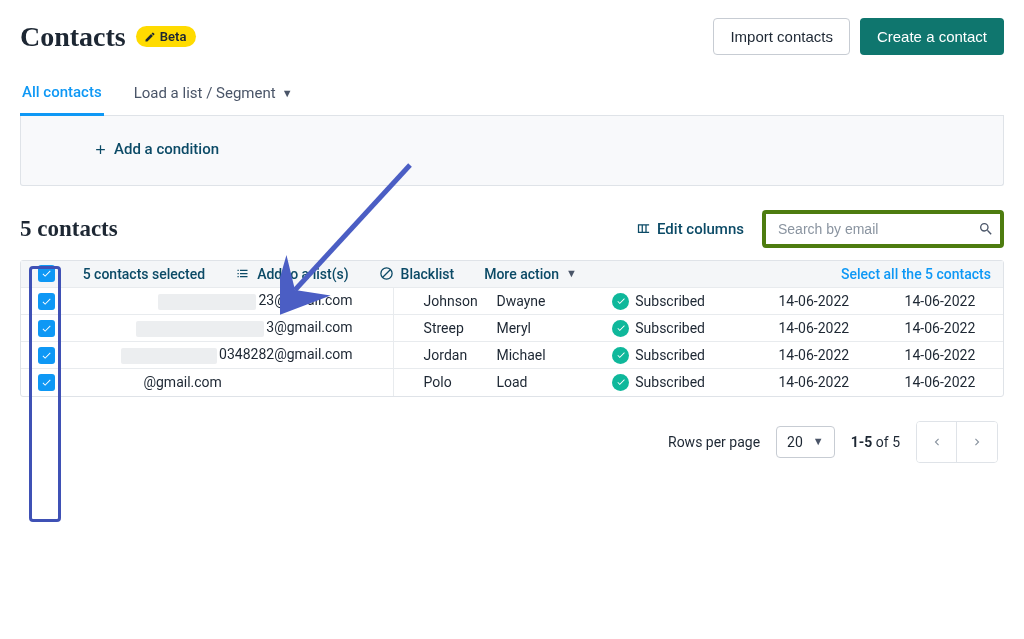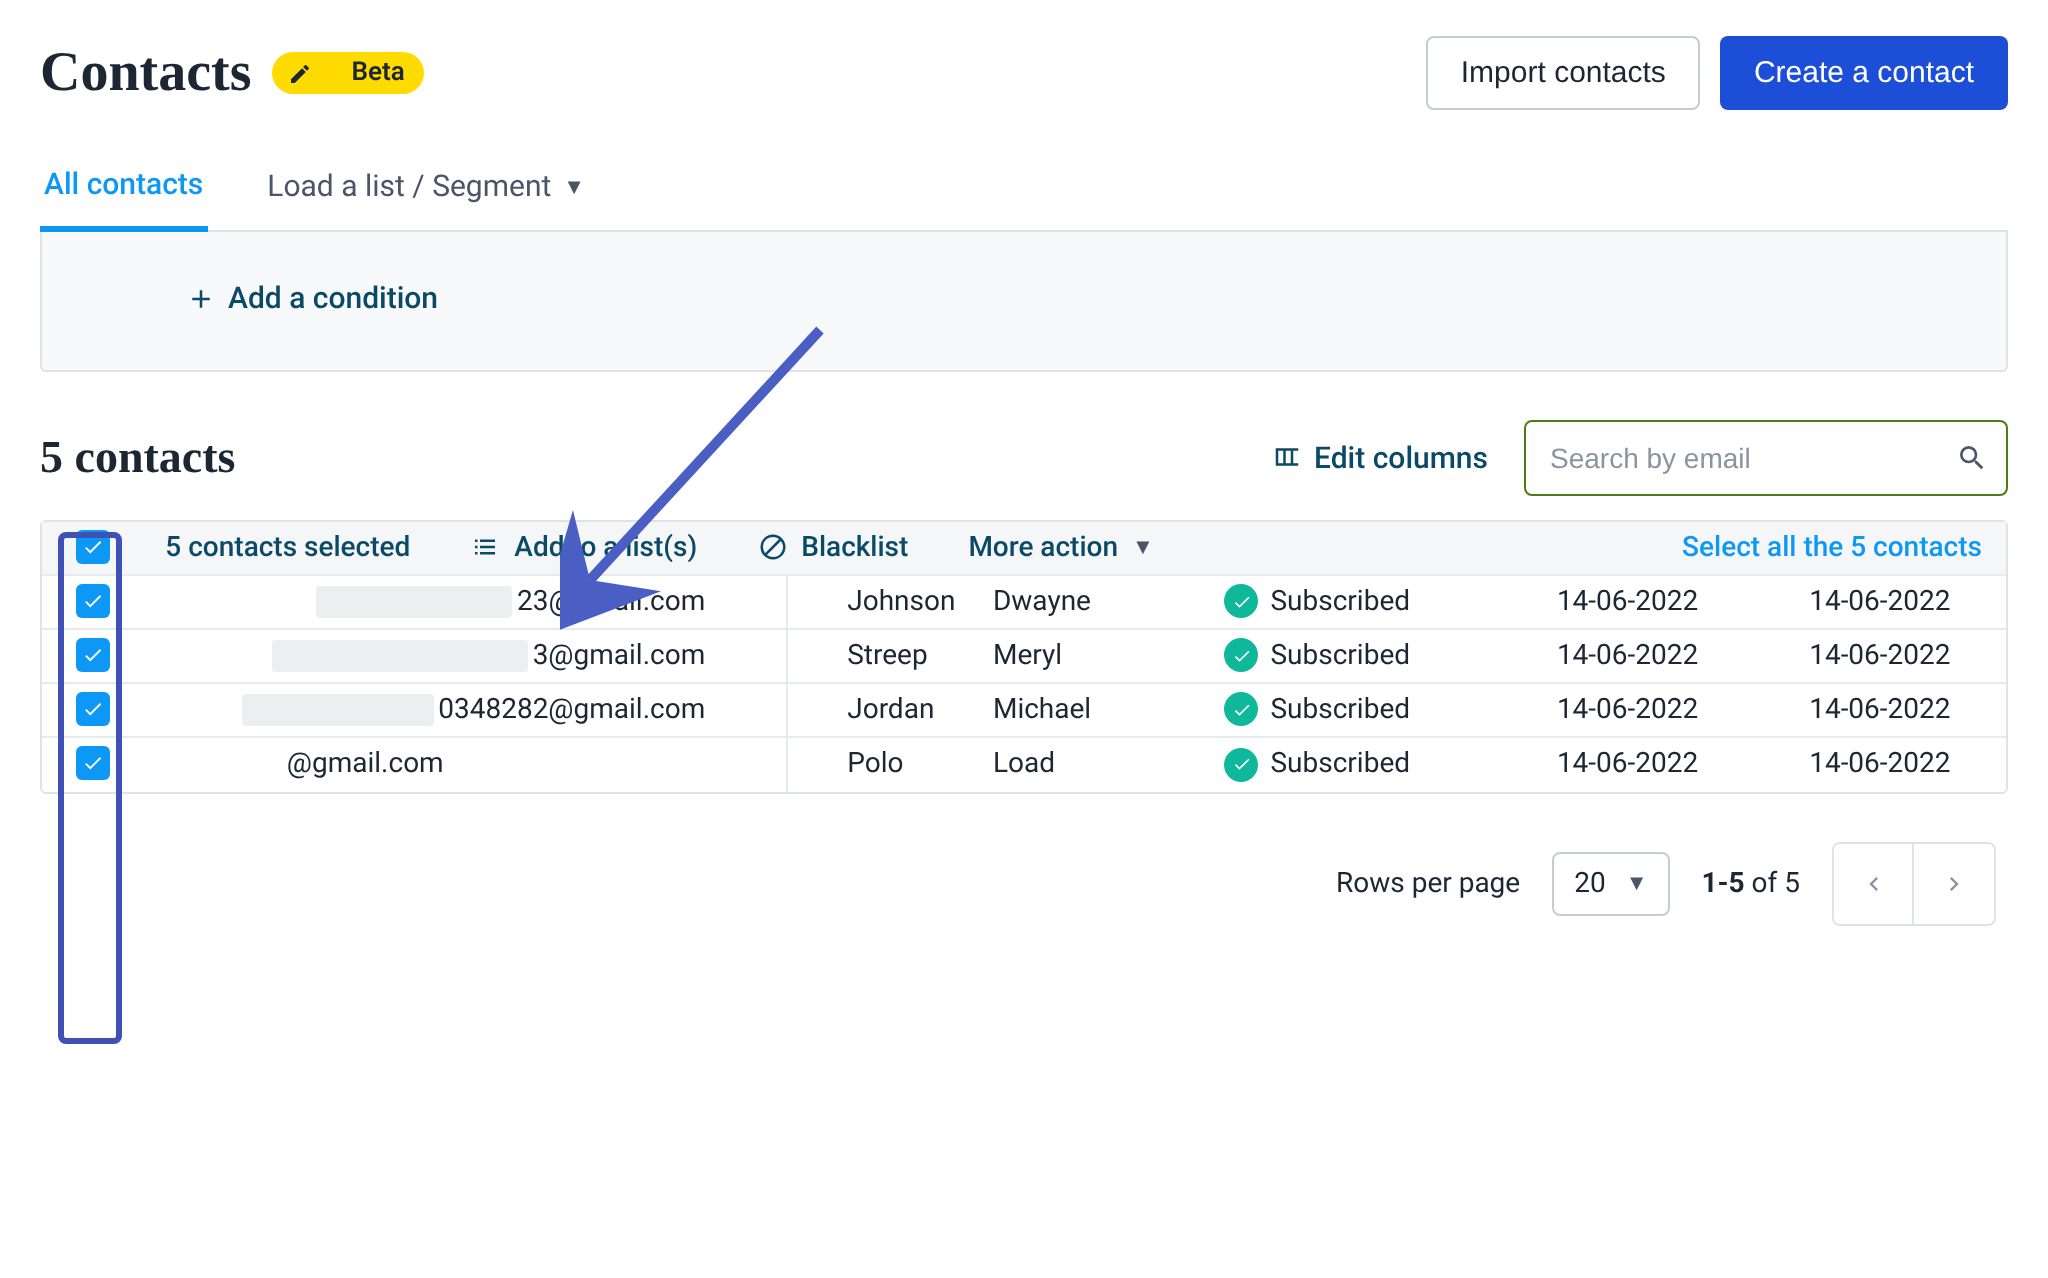--- a/index.html
+++ b/index.html
@@ -14,27 +14,27 @@
   }
   .page { padding: 18px 20px 0 20px; }
 
   
   .header-row { display: flex; align-items: center; justify-content: space-between; margin-bottom: 18px; }
   .title-group { display: flex; align-items: center; gap: 10px; }
   .page-title { font-family: Georgia, "Times New Roman", serif; font-size: 28px; font-weight: 700; }
   .beta-badge {
     background: #ffdb00; color: #1d2733; border-radius: 14px;
     padding: 3px 10px 3px 8px; font-size: 13px; font-weight: 600;
-    display: inline-flex; align-items: center; gap: 20px;
+    display: inline-flex; align-items: center; gap: 4px;
   }
   .beta-badge svg { width: 12px; height: 12px; }
   .header-buttons { display: flex; gap: 10px; }
   .btn { border-radius: 4px; font-size: 15px; padding: 9px 16px; cursor: pointer; border: 1px solid transparent; }
   .btn-secondary { background: #fff; border: 1px solid #c7ccd3; color: #1d2733; }
-  .btn-primary { background: #1d4ed8; color: #fff; }
+  .btn-primary { background: #0f766e; color: #fff; }
 
   
   .tabs-row { display: flex; align-items: center; gap: 28px; border-bottom: 1px solid #dfe3e8; margin-bottom: 0; }
   .tab { padding: 10px 2px 12px 2px; font-size: 15px; color: #4a5568; cursor: pointer; display: inline-flex; align-items: center; gap: 6px; }
   .tab.active { color: #0e98f5; font-weight: 500; border-bottom: 3px solid #0e98f5; margin-bottom: -1px; }
   .caret-down { font-size: 11px; color: #4a5568; }
 
   
   .condition-bar {
     border: 1px solid #dfe3e8; border-top: none; border-radius: 0 0 3px 3px;
@@ -44,21 +44,21 @@
   .add-condition svg { width: 15px; height: 15px; }
 
   
   .count-row { display: flex; align-items: center; justify-content: space-between; margin-bottom: 12px; }
   .count-text { font-family: Georgia, "Times New Roman", serif; font-size: 23px; font-weight: 700; }
   .count-right { display: flex; align-items: center; gap: 18px; }
   .edit-columns { color: #0b4a66; font-weight: 500; font-size: 15px; display: inline-flex; align-items: center; gap: 6px; cursor: pointer; }
   .edit-columns svg { width: 15px; height: 15px; }
   .search-wrap { position: relative; }
   .search-input {
-    width: 242px; height: 38px; border: 1px solid #4d7c0f; border-radius: 4px;
+    width: 242px; height: 38px; border: 4px solid #4d7c0f; border-radius: 4px;
     padding: 0 36px 0 12px; font-size: 14px; color: #1d2733; background: #fff;
   }
   .search-input::placeholder { color: #8a94a0; }
   .search-icon { position: absolute; right: 10px; top: 50%; transform: translateY(-50%); width: 16px; height: 16px; color: #4a5568; }
 
   
   .table-wrap { border: 1px solid #dfe3e8; border-radius: 3px; position: relative; }
   table { width: 100%; border-collapse: collapse; }
   thead tr { background: #f4f6f8; }
   th, td { height: 27px; font-size: 14px; text-align: left; vertical-align: middle; }

